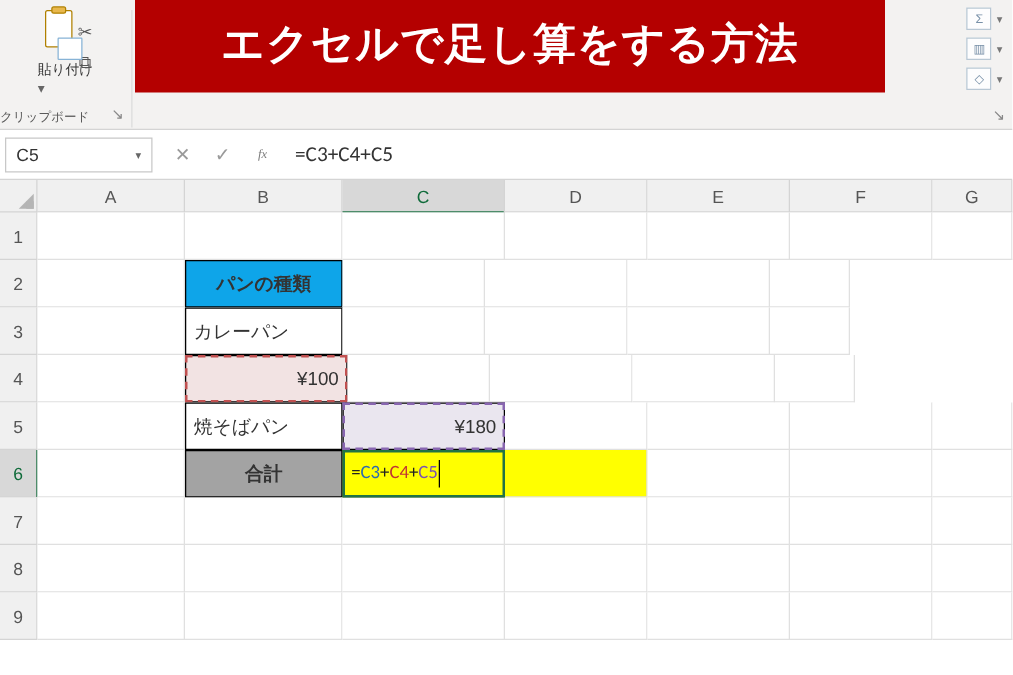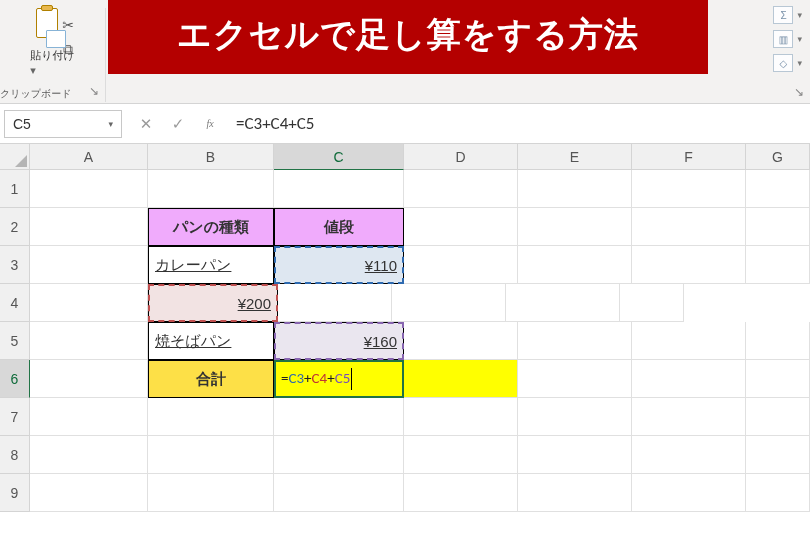--- a/index.html
+++ b/index.html
@@ -170,39 +170,38 @@
       font-size:15px;
       position:relative;
       background:#fff;
     }
     
     .cA{width:118px;} .cB{width:126px;} .cC{width:130px;}
     .cD{width:114px;} .cE{width:114px;} .cF{width:114px;} .cG{width:64px;}
     
     .th {
       border:1px solid #000;
-      background:#f0abfc;
+      background:#0ea5e9;
       justify-content:center;
       font-weight:700;
     }
     .td {
       border:1px solid #000;
       background:#fff;
-      text-decoration:underline;
     }
     .td.right { justify-content:flex-end; }
     .sel-c3 { background:#dee7f1; }
     .sel-c4 { background:#f2e3e3; }
     .sel-c5 { background:#eae6ef; }
     .marq-blue { outline:2px dashed #2e6ab0; outline-offset:-2px; }
     .marq-red  { outline:2px dashed #c05050; outline-offset:-2px; }
     .marq-pur  { outline:2px dashed #8866b0; outline-offset:-2px; }
     .sum-row .cB {
       border:1px solid #000;
-      background:#fde047;
+      background:#a3a3a3;
       justify-content:center; font-weight:700;
     }
     .sum-row .cC {
       border:1px solid #000;
       background:#ffff00;
       font-family:"Yu Gothic", Calibri, sans-serif;
     }
     .sum-row .cD {
       background:#ffff00;
     }
@@ -306,53 +305,51 @@
     <div class="cell cD"></div>
     <div class="cell cE"></div>
     <div class="cell cF"></div>
     <div class="cell cG"></div>
   </div>
 
   <div class="row">
     <div class="rowhdr">2</div>
     <div class="cell cA"></div>
     <div class="cell cB th">パンの種類</div>
-    <div class="cell cC th">値段</div>
     <div class="cell cD"></div>
     <div class="cell cE"></div>
     <div class="cell cF"></div>
     <div class="cell cG"></div>
   </div>
 
   <div class="row">
     <div class="rowhdr">3</div>
     <div class="cell cA"></div>
     <div class="cell cB td">カレーパン</div>
-    <div class="cell cC td right sel-c3 marq-blue">¥110</div>
     <div class="cell cD"></div>
     <div class="cell cE"></div>
     <div class="cell cF"></div>
     <div class="cell cG"></div>
   </div>
 
   <div class="row">
     <div class="rowhdr">4</div>
     <div class="cell cA"></div>
-    <div class="cell cC td right sel-c4 marq-red">¥200</div>
+    <div class="cell cC td right sel-c4 marq-red">¥100</div>
     <div class="cell cD"></div>
     <div class="cell cE"></div>
     <div class="cell cF"></div>
     <div class="cell cG"></div>
   </div>
 
   <div class="row">
     <div class="rowhdr">5</div>
     <div class="cell cA"></div>
     <div class="cell cB td">焼そばパン</div>
-    <div class="cell cC td right sel-c5 marq-pur">¥160</div>
+    <div class="cell cC td right sel-c5 marq-pur">¥180</div>
     <div class="cell cD"></div>
     <div class="cell cE"></div>
     <div class="cell cF"></div>
     <div class="cell cG"></div>
   </div>
 
   <div class="row sum-row">
     <div class="rowhdr active">6</div>
     <div class="cell cA"></div>
     <div class="cell cB">合計</div>

